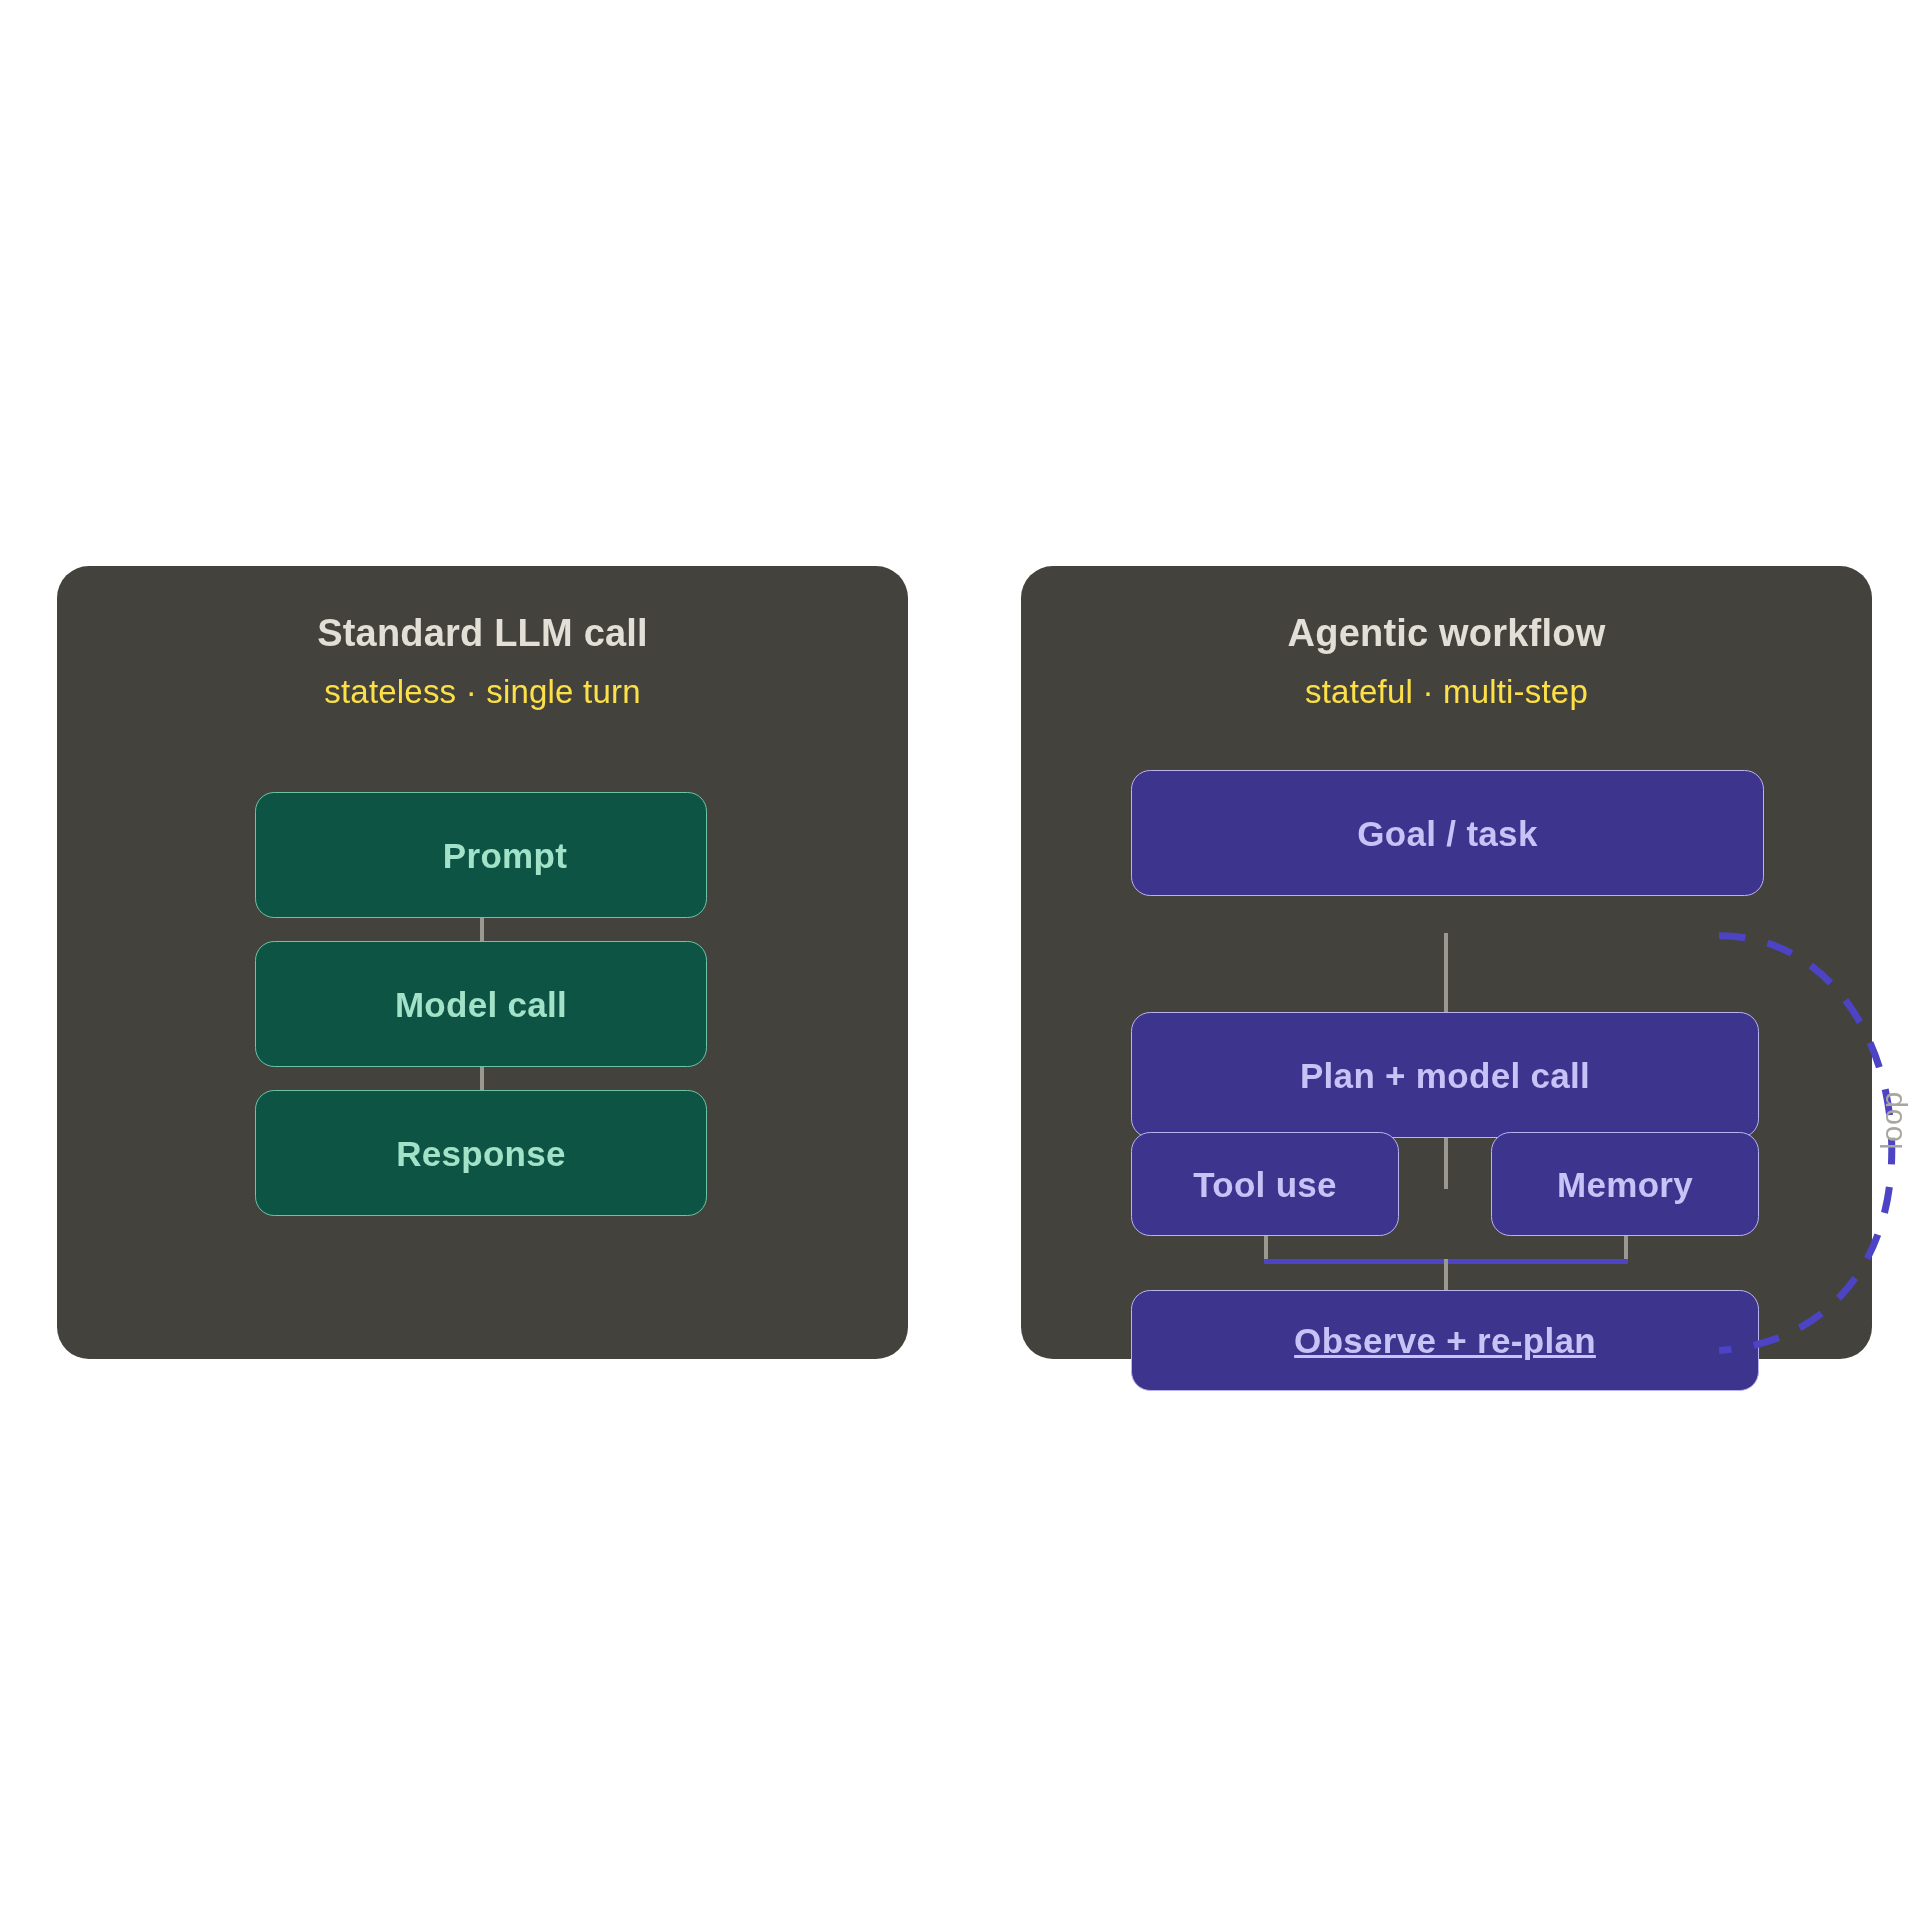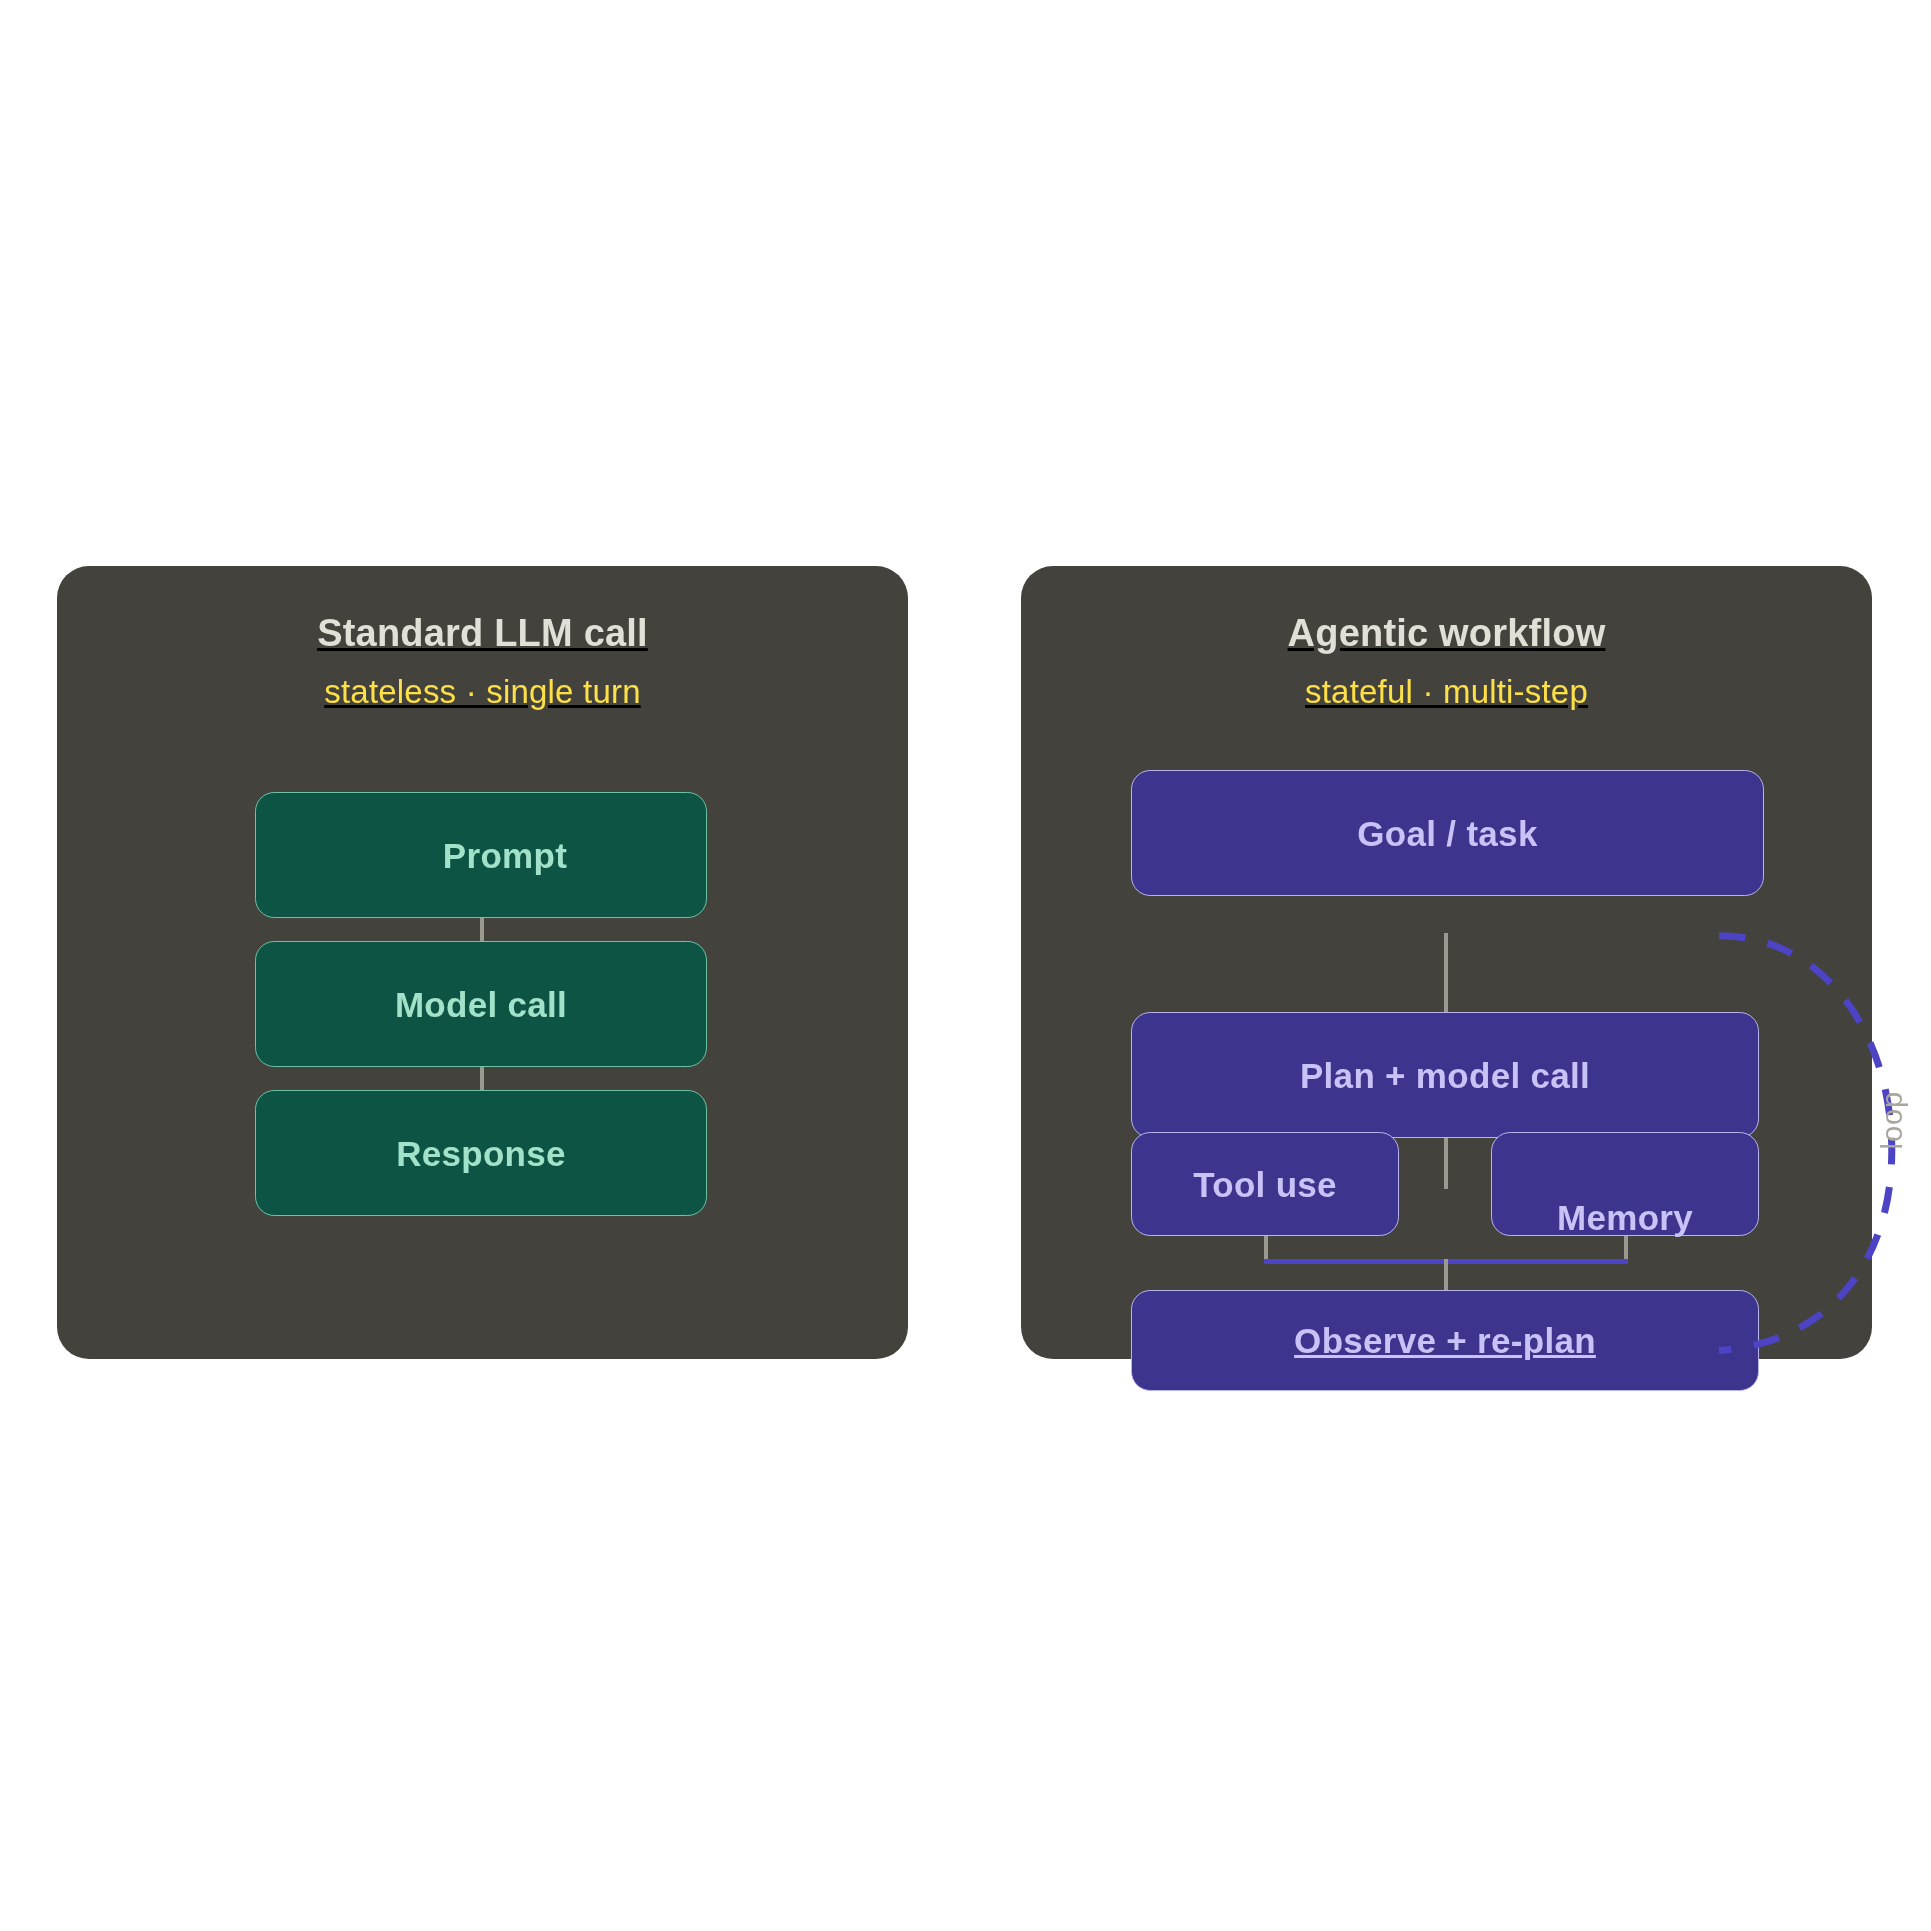--- a/index.html
+++ b/index.html
@@ -7,21 +7,21 @@
        font-family:"Liberation Sans","DejaVu Sans",sans-serif;
        -webkit-font-smoothing:antialiased;}
 
   .canvas{position:absolute;left:0;top:0;width:1931px;height:1931px;}
 
   
   .panel{position:absolute;background:#43423c;border-radius:32px;}
   #panel-left {left:57px;  top:566px; width:851px; height:793px;}
   #panel-right{left:1021px;top:566px; width:851px; height:793px;}
 
-  .panel-head{position:absolute;left:0;width:100%;text-align:center;text-decoration:underline;}
+  .panel-head{position:absolute;left:0;width:100%;text-align:center;}
   .panel-title{font-size:38px;font-weight:700;color:#e2dfd6;letter-spacing:0.2px;
                line-height:1;white-space:nowrap;}
   .panel-sub{font-size:33px;font-weight:400;color:#fde047;letter-spacing:0.2px;
              line-height:1;white-space:nowrap;margin-top:23px;}
 
   
   .node{position:absolute;box-sizing:border-box;display:flex;
         align-items:center;justify-content:center;
         border-radius:19.3px;text-align:center;white-space:nowrap;}
 
@@ -104,21 +104,21 @@
     <div class="node node-purple" style="left:110px;top:566px;width:268px;height:0;opacity:0;"></div>
 
     <div class="node node-purple" style="left:110px;top:564px;width:268px;height:0;opacity:0;"></div>
 
     <div class="node node-purple" style="left:110px;top:562px;width:268px;height:0;opacity:0;"></div>
 
     <div class="node node-purple" style="left:110px;top:566px;width:268px;height:104px;">
       <span class="node-label sm">Tool use</span>
     </div>
 
-    <div class="node node-purple" style="left:470px;top:566px;width:268px;height:104px;align-items:flex-end;">
+    <div class="node node-purple" style="left:470px;top:566px;width:268px;height:104px;">
       <span class="node-label sm">Memory</span>
     </div>
 
     <div class="node node-purple" style="left:110px;top:724px;width:628px;height:101px;text-decoration:underline;">
       <span class="node-label">Observe + re-plan</span>
     </div>
   </div>
 
   <svg class="loop-svg" viewBox="0 0 260 600">
     <path d="M 8 55 C 130 55, 205 170, 205 300 C 205 430, 130 520, 8 528" fill="none" stroke="#4c44c4" stroke-width="8" stroke-dasharray="30 26" stroke-linecap="butt"></path>

